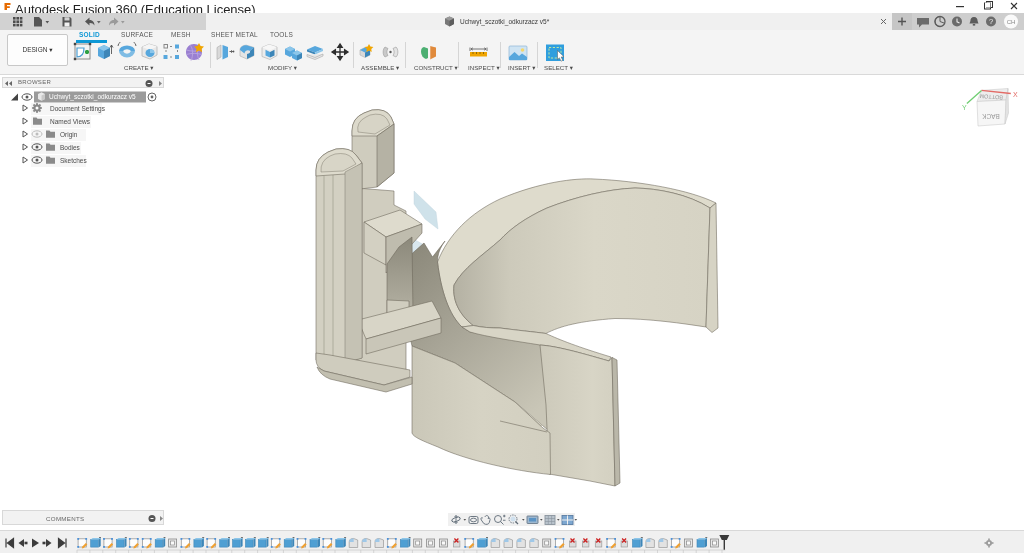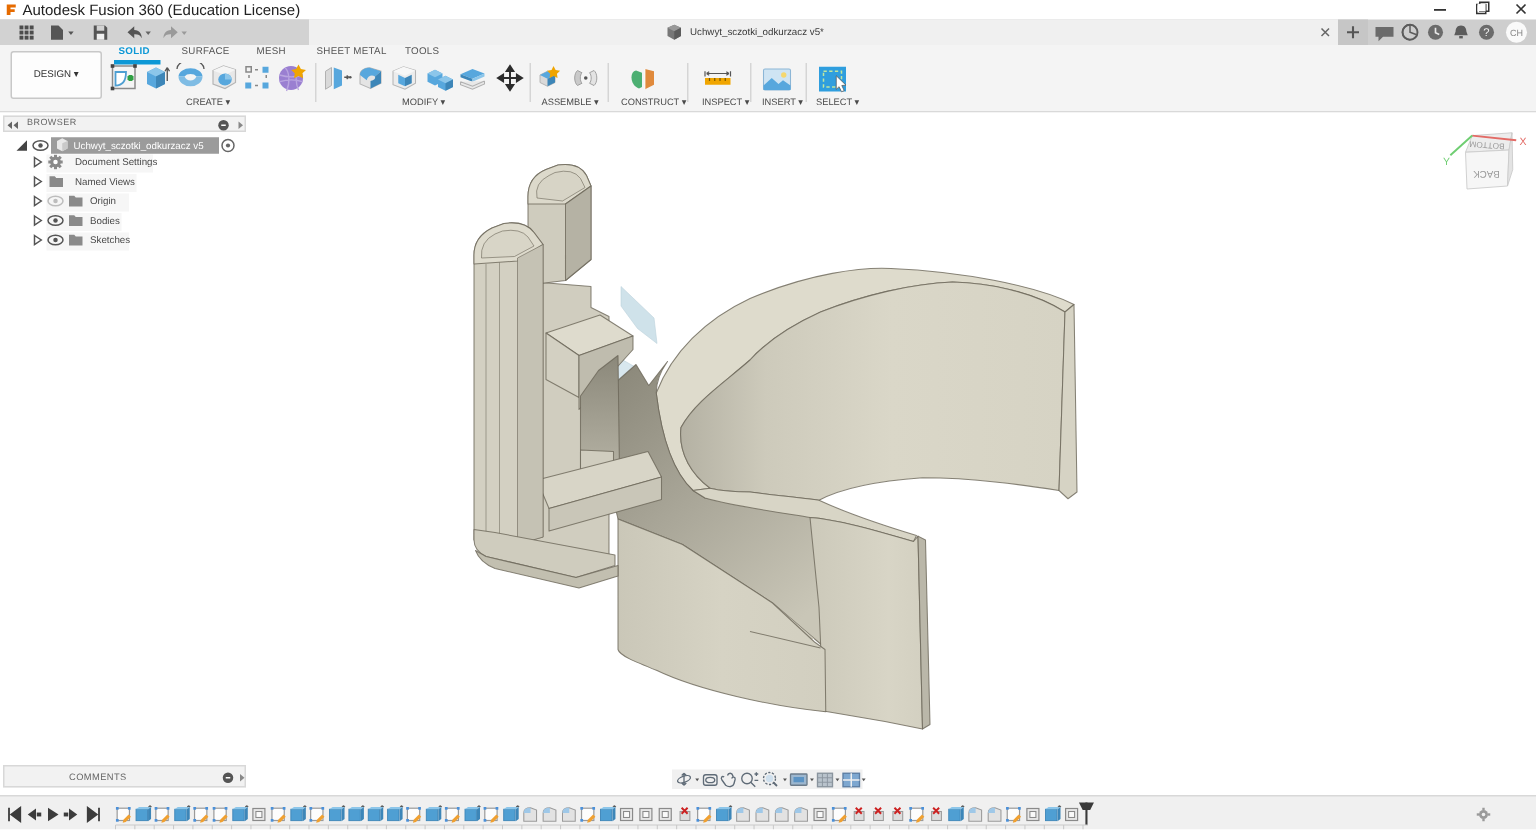--- a/index.html
+++ b/index.html
@@ -1,19 +1,19 @@
 <!DOCTYPE html>
 <html><head><meta charset="utf-8">
 <style>
   html,body{margin:0;padding:0;}
   body{width:1024px;height:553px;overflow:hidden;font-family:"Liberation Sans",sans-serif;background:#fff;position:relative;}
   .abs{position:absolute;}
   
   #titlebar{left:0;top:0;width:1024px;height:13px;background:#ffffff;}
-  #titletext{left:15px;top:2px;font-size:10px;color:#222;}
+  #titletext{left:15px;top:2px;font-size:13px;color:#222;}
   
   #tabrow{left:0;top:13px;width:1024px;height:17px;background:#cecece;}
   #qat{left:0;top:0;width:206px;height:17px;background:#d2d2d2;}
   #tab{left:206px;top:0;width:686px;height:17px;background:#f0f0f0;}
   #tabtitle{left:460px;top:5px;font-size:6.5px;color:#3a3a3a;}
   
   #ribbon{left:0;top:30px;width:1024px;height:45px;background:#f4f4f4;border-bottom:1px solid #d9d9d9;box-sizing:border-box;}
   #design{left:7px;top:4px;width:59px;height:30px;background:#fdfdfd;border:1px solid #c8c8c8;border-radius:2px;font-size:6.5px;color:#333;text-align:center;line-height:30px;}
   .rtab{top:1px;font-size:6.5px;color:#555;letter-spacing:0.2px;}
   .gl{font-size:6.2px;color:#4a4a4a;top:34px;}

